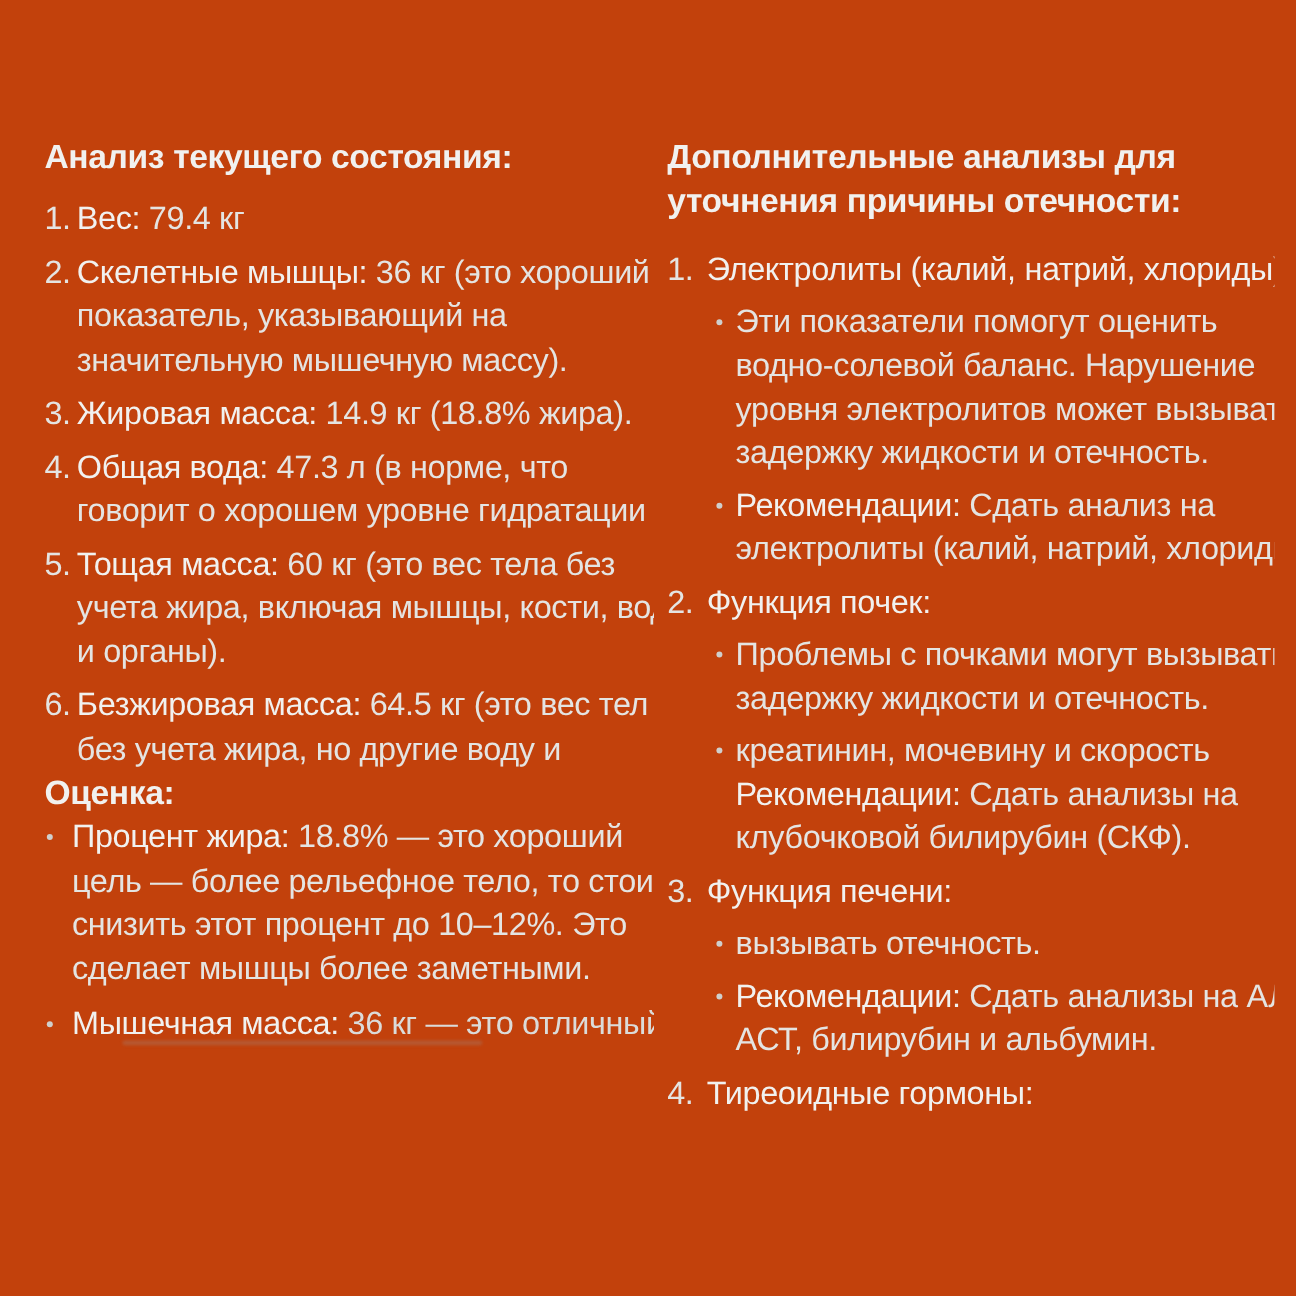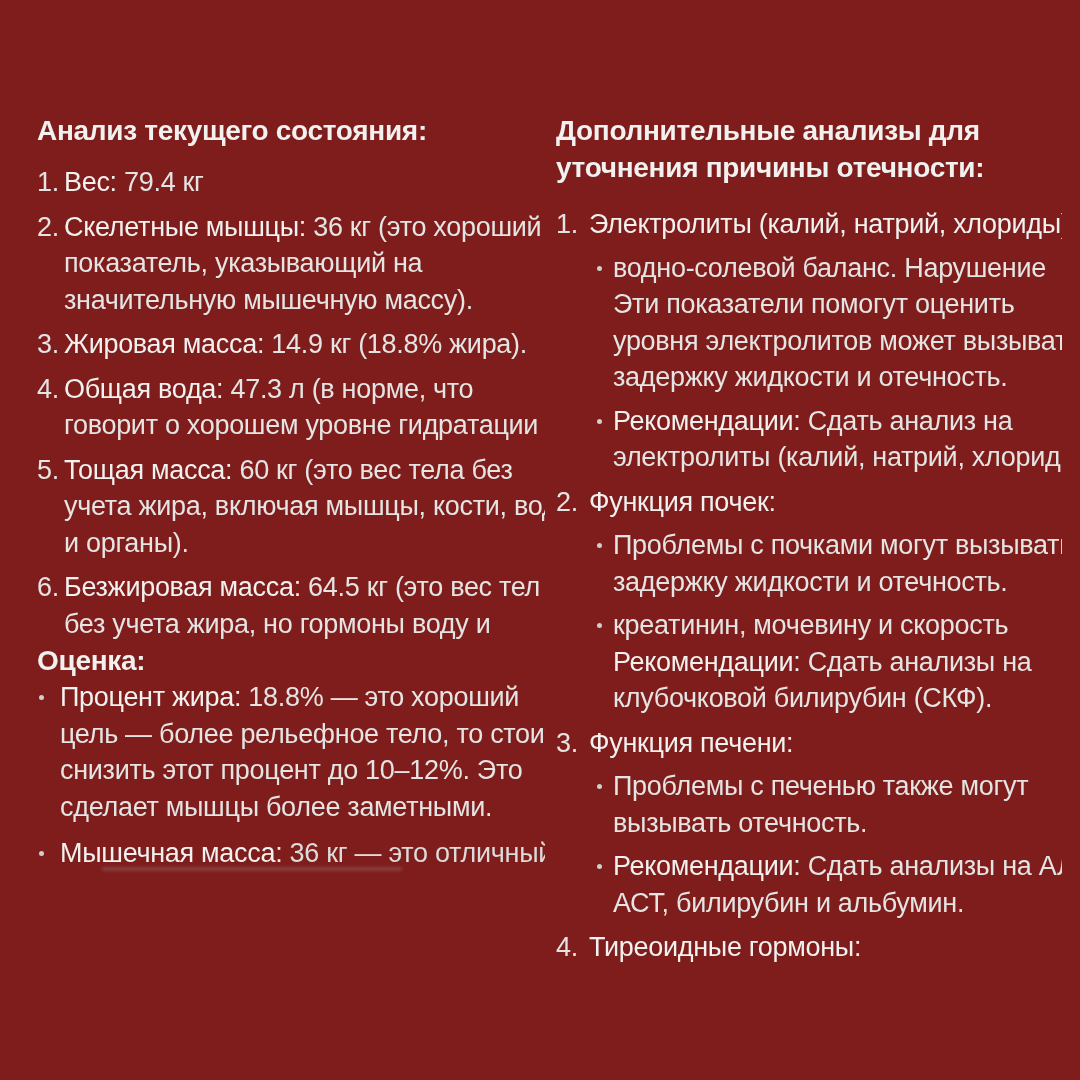--- a/index.html
+++ b/index.html
@@ -1,18 +1,18 @@
 <!DOCTYPE html>
 <html><head>
 <meta charset="utf-8">
 <style>
   html,body { margin:0; padding:0; background:#000; }
   .canvas {
     position:relative; width:1080px; height:1080px;
-    background:#7f1d1d; overflow:hidden;
+    background:#c2410c; overflow:hidden;
     font-family:"Liberation Sans", sans-serif;
     font-size:27px; line-height:36.5px; letter-spacing:-0.3px;
     color:#e4e4e2;
     -webkit-font-smoothing:antialiased;
   }
   .col { position:absolute; top:112px; }
   .col-left  { left:37px;  width:508px; height:968px; overflow:hidden; }
   .col-right { left:556px; width:506px; height:968px; overflow:hidden; }
 
   h2.heading { margin:0; font-size:28px; font-weight:700; color:#f1f1ef;
@@ -88,21 +88,21 @@
           <div class="content">
             <div class="line"><b class="lbl">Тощая масса:</b> 60 кг (это вес тела без</div>
             <div class="line">учета жира, включая мышцы, кости, вод</div>
             <div class="line">и органы).</div>
           </div>
         </li>
         <li class="nitem">
           <span class="marker">6.</span>
           <div class="content">
             <div class="line"><b class="lbl">Безжировая масса:</b> 64.5 кг (это вес тел</div>
-            <div class="line">без учета жира, но гормоны воду и</div>
+            <div class="line">без учета жира, но другие воду и</div>
           </div>
         </li>
       </ol>
     <h2 class="heading subheading">Оценка:</h2>
     <ul class="bullets">
         <li>
           <span class="dot"></span>
           <div class="content">
             <div class="line"><b class="lbl">Процент жира:</b> 18.8% — это хороший</div>
             <div class="line">цель — более рельефное тело, то стоит</div>
@@ -124,22 +124,22 @@
 уточнения причины отечности:</h2>
     <ol class="num-list">
         <li class="nitem">
           <span class="marker">1.</span>
           <div class="content">
             <div class="line"><b class="lbl">Электролиты (калий, натрий, хлориды):</b></div>
             <ul class="sub">
               <li>
                 <span class="dot"></span>
                 <div class="content">
+                  <div class="line">Эти показатели помогут оценить</div>
                   <div class="line">водно-солевой баланс. Нарушение</div>
-                  <div class="line">Эти показатели помогут оценить</div>
                   <div class="line">уровня электролитов может вызывать</div>
                   <div class="line">задержку жидкости и отечность.</div>
                 </div>
               </li>
               <li>
                 <span class="dot"></span>
                 <div class="content">
                   <div class="line"><b class="lbl">Рекомендации:</b> Сдать анализ на</div>
                   <div class="line">электролиты (калий, натрий, хлориды).</div>
                 </div>
@@ -171,21 +171,20 @@
           </div>
         </li>
         <li class="nitem">
           <span class="marker">3.</span>
           <div class="content">
             <div class="line"><b class="lbl">Функция печени:</b></div>
             <ul class="sub">
               <li>
                 <span class="dot"></span>
                 <div class="content">
-                  <div class="line">Проблемы с печенью также могут</div>
                   <div class="line">вызывать отечность.</div>
                 </div>
               </li>
               <li>
                 <span class="dot"></span>
                 <div class="content">
                   <div class="line"><b class="lbl">Рекомендации:</b> Сдать анализы на АЛТ,</div>
                   <div class="line">АСТ, билирубин и альбумин.</div>
                 </div>
               </li>

